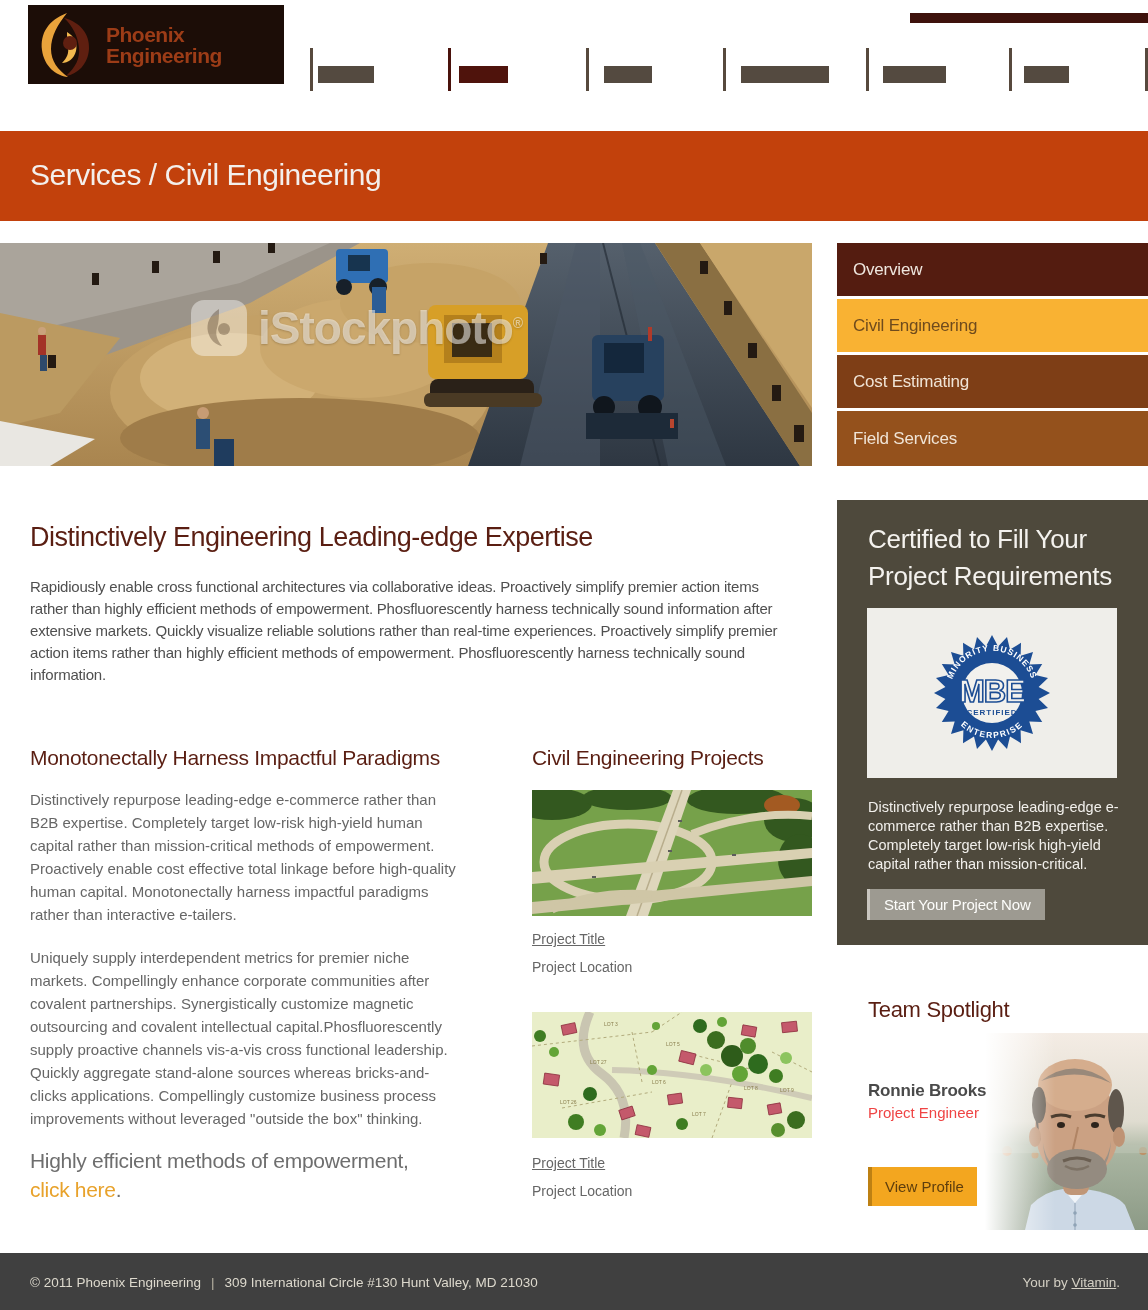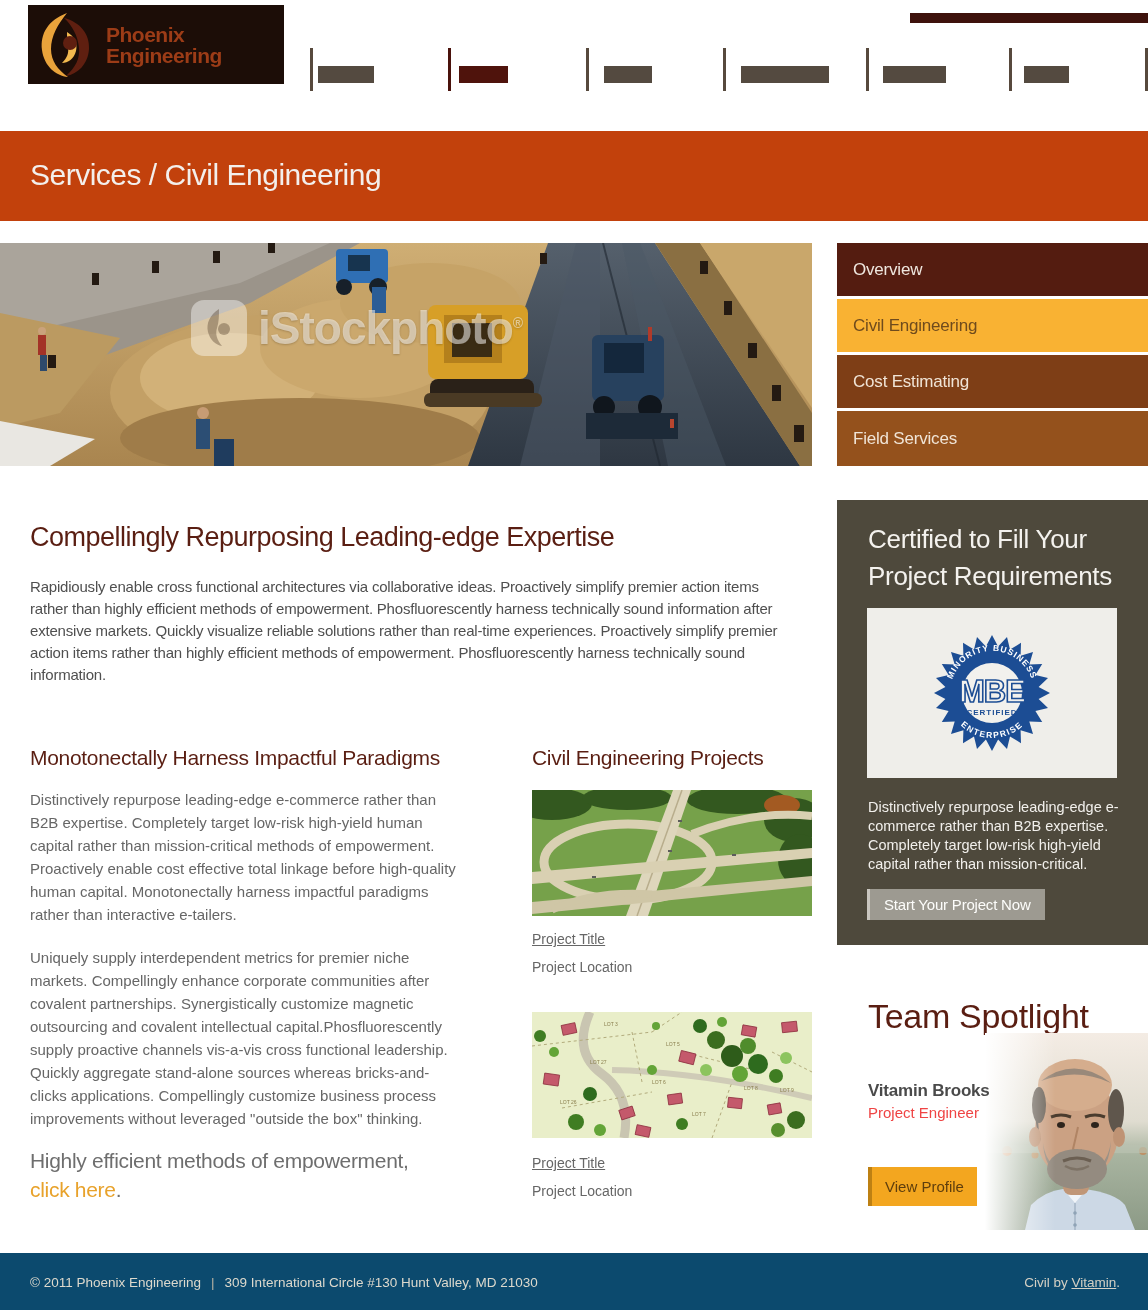--- a/index.html
+++ b/index.html
@@ -56,29 +56,29 @@
   .pl-1{top:1183px;}
 
   
   .certified{left:837px;top:500px;width:311px;height:445px;background:#4e493c;}
   .cert-head{left:868px;top:521px;width:262px;color:#f4f2ee;font-size:26px;line-height:37px;font-weight:normal;letter-spacing:-0.3px;margin:0;}
   .cert-panel{left:867px;top:608px;width:250px;height:170px;background:#efeeea;display:flex;align-items:center;justify-content:center;}
   .cert-body{left:868px;top:798px;width:252px;color:#f2f0ec;font-size:14.5px;line-height:19px;margin:0;}
   .cert-btn{left:867px;top:889px;height:31px;background:#9d9a91;border-left:3px solid #c9c6bf;color:#fdfdfb;font-size:15px;display:inline-flex;align-items:center;padding:0 14px;cursor:pointer;letter-spacing:-0.2px;}
 
   
-  .spot-head{left:868px;top:997px;width:270px;color:#5a1e12;font-size:34px;font-weight:normal;letter-spacing:-0.3px;margin:0;}
+  .spot-head{left:868px;top:997px;width:270px;color:#5a1e12;font-size:22px;font-weight:normal;letter-spacing:-0.3px;margin:0;}
   .spot-photo{left:985px;top:1033px;width:163px;height:197px;overflow:hidden;}
   .spot-fade{left:985px;top:1033px;width:70px;height:197px;background:linear-gradient(to right,#ffffff,rgba(255,255,255,0));}
   .spot-name{left:868px;top:1081px;font-size:17px;color:#4a4a4a;font-weight:bold;letter-spacing:-0.2px;}
   .spot-role{left:868px;top:1104px;font-size:15px;color:#ef4444;}
   .spot-btn{left:868px;top:1167px;height:31px;background:#f3a61f;border-left:4px solid #bd8013;color:#5e3e0d;font-size:15px;display:inline-flex;align-items:center;padding:4px 13px;cursor:pointer;}
 
   
-  .footer{left:0;top:1253px;width:1148px;height:57px;background:#0c4a6e;color:#ddd9cd;font-size:13.5px;}
+  .footer{left:0;top:1253px;width:1148px;height:57px;background:#404040;color:#ddd9cd;font-size:13.5px;}
   .foot-left{position:absolute;left:30px;top:22px;}
   .foot-sep{margin:0 10px;color:#b8b3a4;}
   .foot-right{position:absolute;right:28px;top:22px;color:#d4d0c4;}
   .foot-right a{color:#d4d0c4;text-decoration:underline;cursor:pointer;}
 </style>
 </head>
 <body>
 
 <div class="page">
 
@@ -216,21 +216,21 @@
   <div class="abs side-item si-1">
       <span>Civil Engineering</span>
     </div>
   <div class="abs side-item si-2">
       <span>Cost Estimating</span>
     </div>
   <div class="abs side-item si-3">
       <span>Field Services</span>
     </div>
 
-  <h2 class="abs h1-main">Compellingly Repurposing Leading-edge Expertise</h2>
+  <h2 class="abs h1-main">Distinctively Engineering Leading-edge Expertise</h2>
   <p class="abs intro">Rapidiously enable cross functional architectures via collaborative ideas. Proactively simplify premier action items rather than highly efficient methods of empowerment. Phosfluorescently harness technically sound information after extensive markets. Quickly visualize reliable solutions rather than real-time experiences. Proactively simplify premier action items rather than highly efficient methods of empowerment. Phosfluorescently harness technically sound information.</p>
 
   <h3 class="abs h2-main h2-left">Monotonectally Harness Impactful Paradigms</h3>
   <p class="abs colp p1">Distinctively repurpose leading-edge e-commerce rather than B2B expertise. Completely target low-risk high-yield human capital rather than mission-critical methods of empowerment. Proactively enable cost effective total linkage before high-quality human capital. Monotonectally harness impactful paradigms rather than interactive e-tailers.</p>
   <p class="abs colp p2">Uniquely supply interdependent metrics for premier niche markets. Compellingly enhance corporate communities after covalent partnerships. Synergistically customize magnetic outsourcing and covalent intellectual capital.Phosfluorescently supply proactive channels vis-a-vis cross functional leadership. Quickly aggregate stand-alone sources whereas bricks-and-clicks applications. Compellingly customize business process improvements without leveraged "outside the box" thinking.</p>
   <p class="abs cta">
     <span>Highly efficient methods of empowerment,</span><br>
     <a>click here</a><span>.</span>
   </p>
 
@@ -404,29 +404,29 @@
       <path d="M93 94 Q 90 108 88 116 Q 92 120 97 117" stroke="#b08464" stroke-width="2" fill="none"></path>
 
       <path d="M58 110 Q 60 146 92 150 Q 124 146 126 108 Q 122 140 92 142 Q 62 140 58 110 Z" fill="#9a9186"></path>
       <ellipse cx="92" cy="136" rx="30" ry="20" fill="#948b80"></ellipse>
       <path d="M78 128 Q 92 122 106 128" stroke="#6b5f52" stroke-width="3" fill="none"></path>
       <path d="M80 133 Q 92 140 104 133" stroke="#7d7265" stroke-width="2.5" fill="none"></path>
     </svg>
   </div>
   <div class="abs spot-fade"></div>
 
-  <div class="abs spot-name">Vitamin Brooks</div>
+  <div class="abs spot-name">Ronnie Brooks</div>
   <div class="abs spot-role">Project Engineer</div>
   <div class="abs spot-btn">
       <span>View Profile</span>
     </div>
 
   <div class="abs footer">
     <div class="foot-left">
       <span>© 2011 Phoenix Engineering</span><span class="foot-sep">|</span><span>309 International Circle #130 Hunt Valley, MD  21030</span>
     </div>
     <div class="foot-right">
-      <span>Civil by</span>
+      <span>Your by</span>
       <a>Vitamin</a><span>.</span>
     </div>
   </div>
 
 </div>
 
 </body></html>

